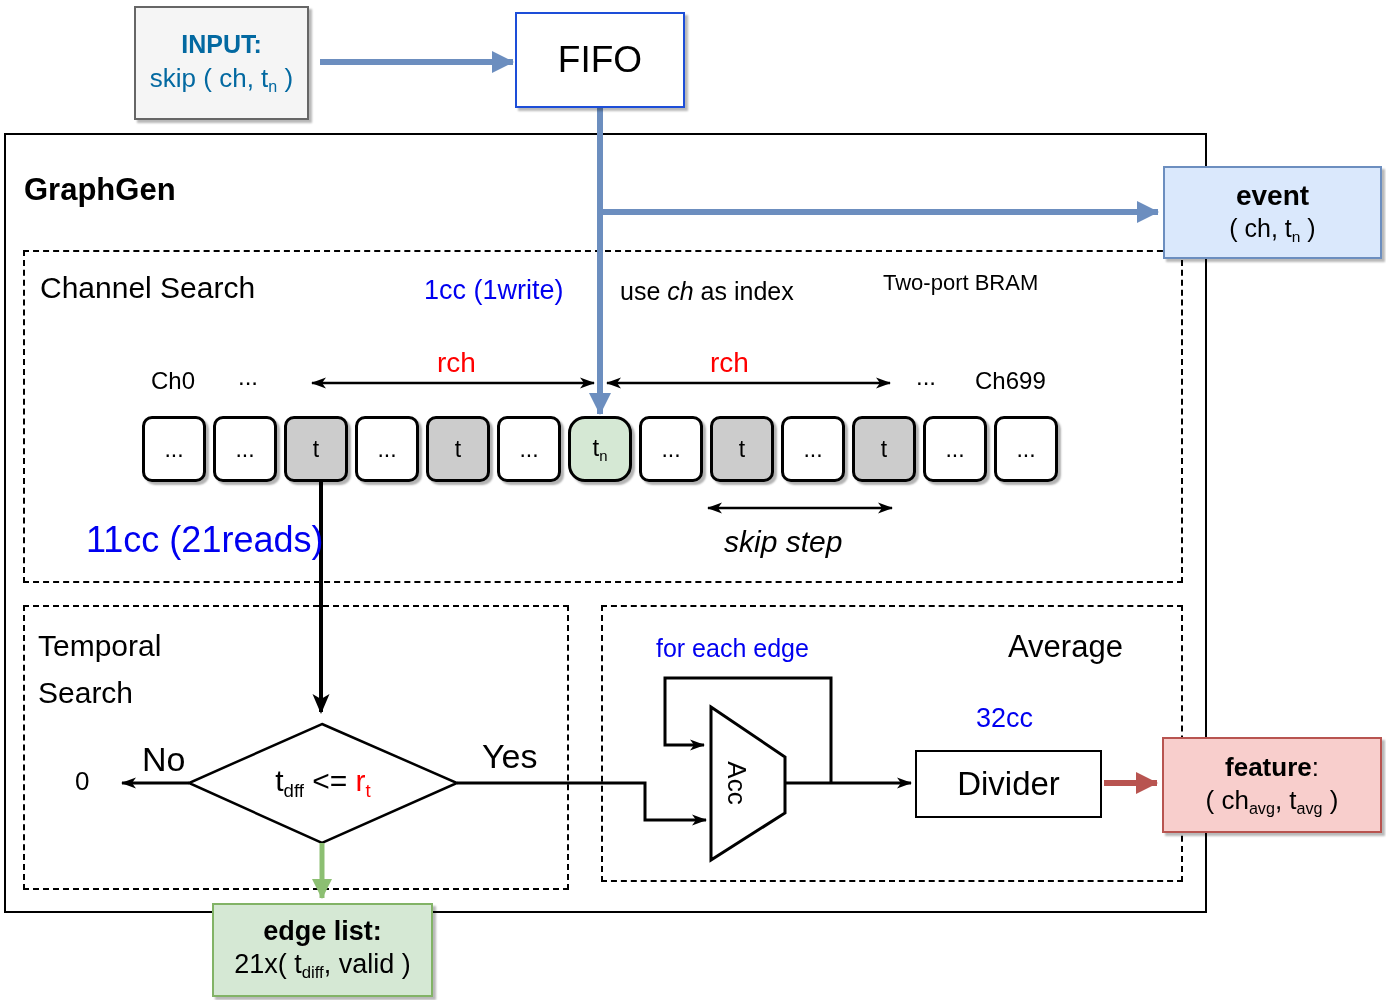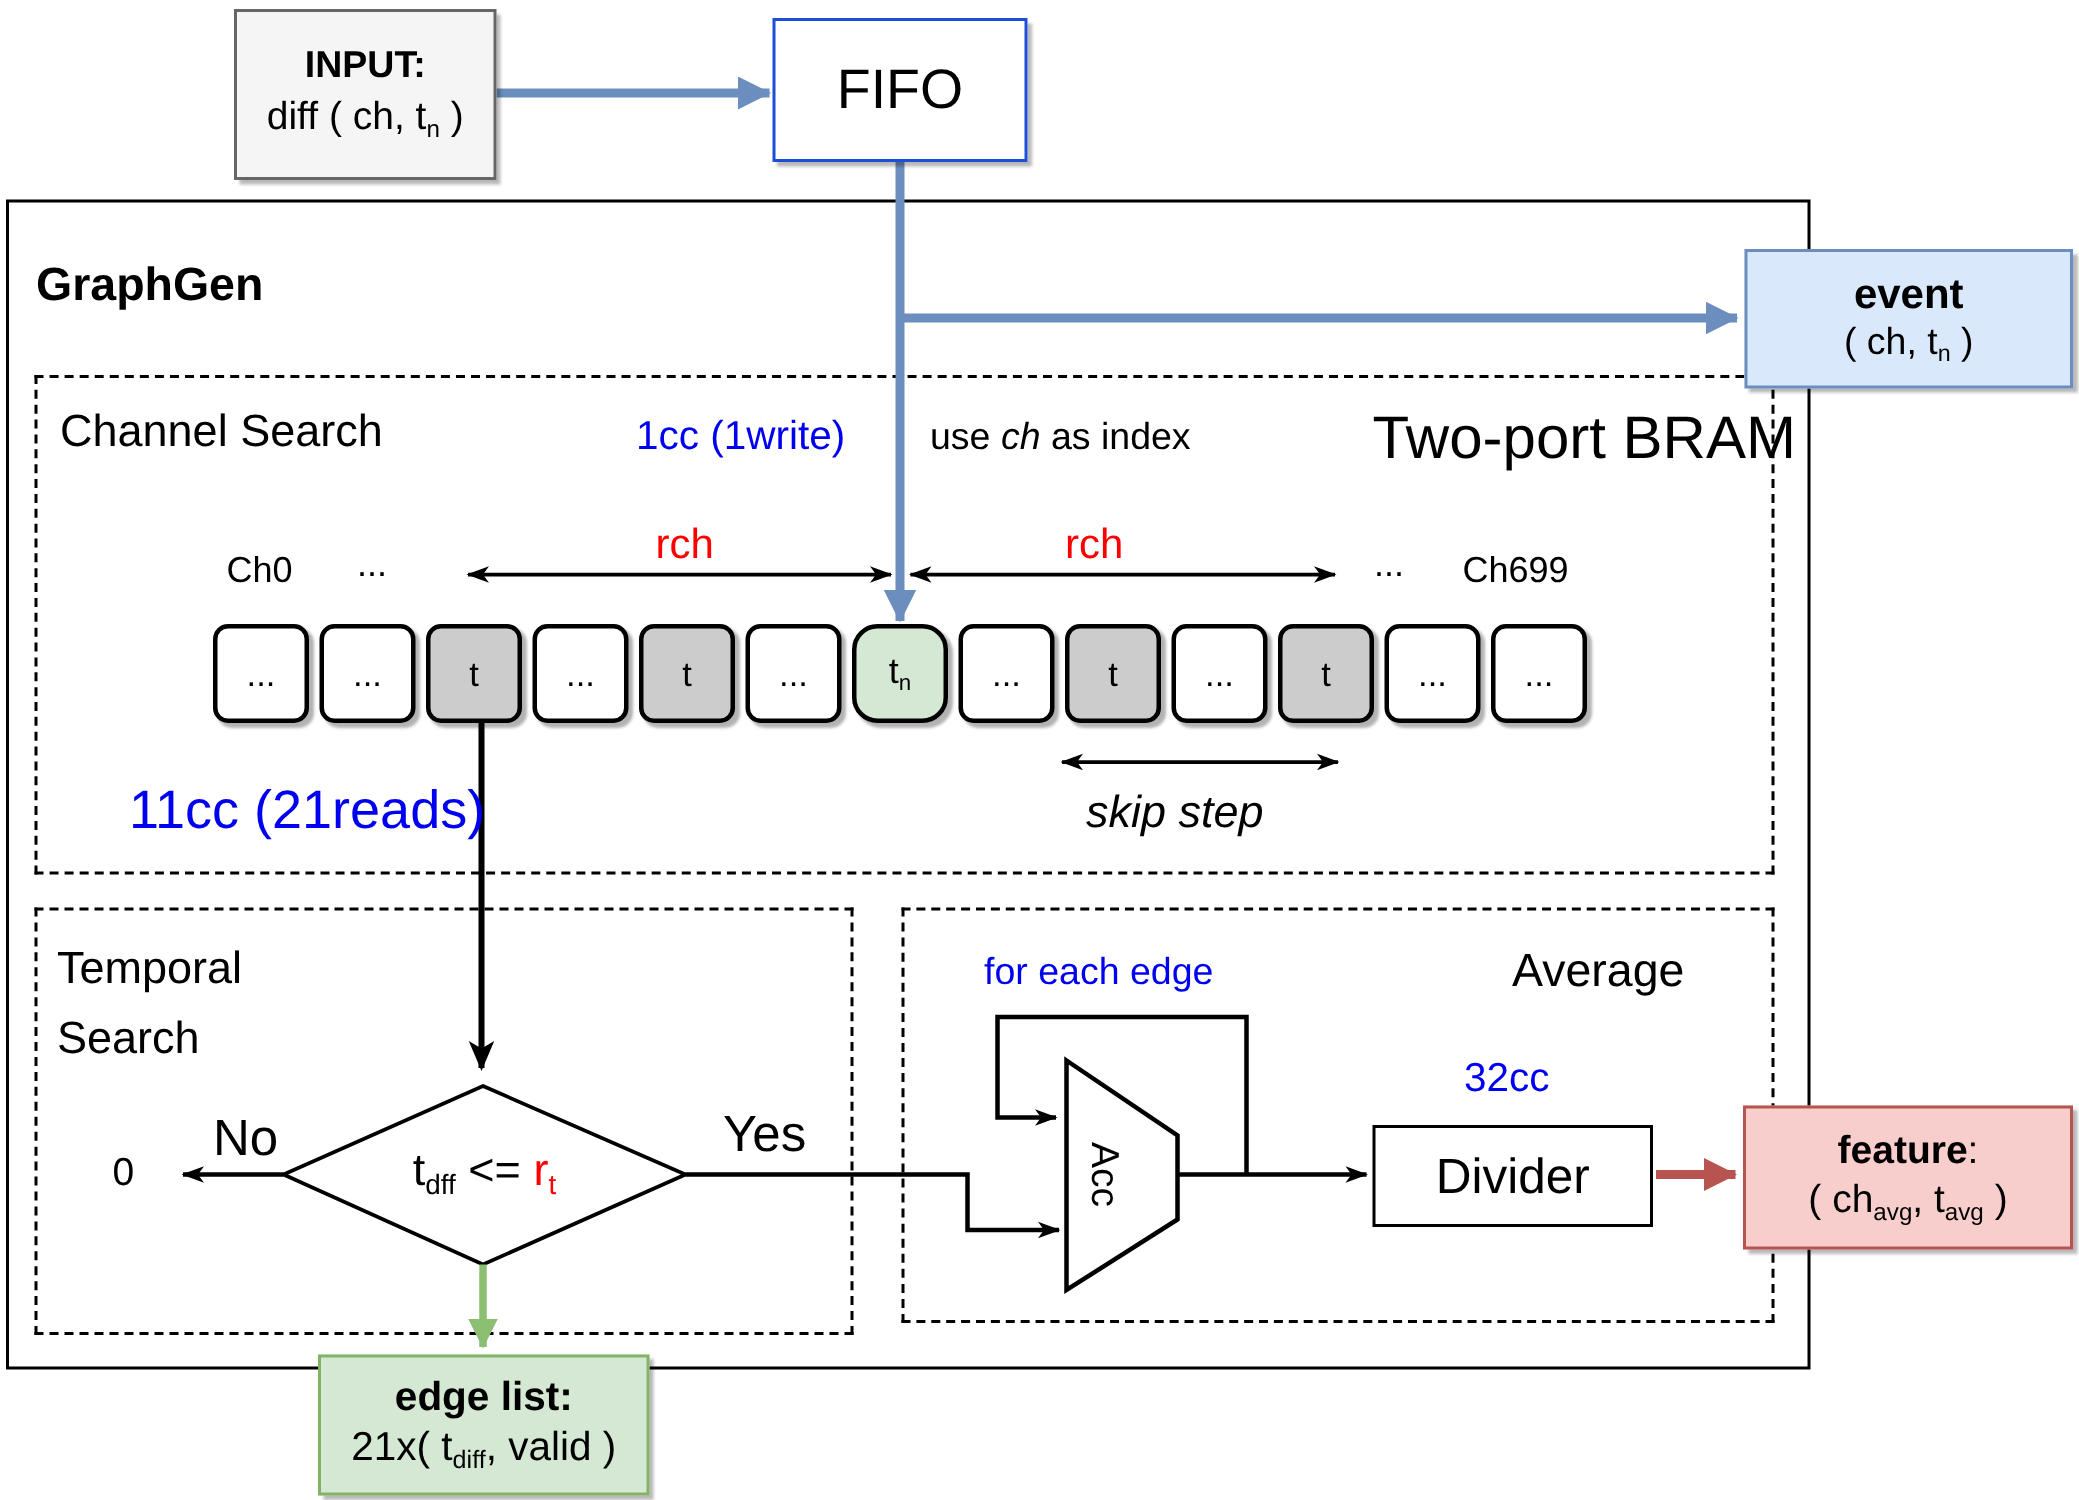--- a/index.html
+++ b/index.html
@@ -73,40 +73,40 @@
 
     <line x1="785" y1="783" x2="911" y2="783" stroke="#000" stroke-width="3" marker-end="url(#ah)"></line>
 
     <polygon points="711,707 785,757 785,813 711,860" fill="#ffffff" stroke="#000" stroke-width="3"></polygon>
 
     <line x1="1104" y1="783" x2="1157" y2="783" stroke="#b85450" stroke-width="6" marker-end="url(#mred)"></line>
 
     <line x1="322" y1="843" x2="322" y2="898" stroke="#8cbf72" stroke-width="5" marker-end="url(#mgreen)"></line>
   </svg>
 
-  <div class="box shadow z10" style="left:156px;top:6px;width:175px;height:114px;border:2px solid #666;background:#f5f5f5;color:#000000;">
+  <div class="box shadow z10" style="left:134px;top:6px;width:175px;height:114px;border:2px solid #666;background:#f5f5f5;color:#0369a1;">
     <div style="font-size:25px;font-weight:bold;">INPUT:</div>
-    <div style="font-size:26px;margin-top:4px;"><span>diff ( ch, t</span><span class="sub">n</span><span> )</span></div>
+    <div style="font-size:26px;margin-top:4px;"><span>skip ( ch, t</span><span class="sub">n</span><span> )</span></div>
   </div>
 
   <div class="box shadow z10" style="left:515px;top:12px;width:170px;height:96px;border:2px solid #1d4ed8;">
     <div style="font-size:37px;">FIFO</div>
   </div>
 
   <div class="lbl" style="left:24px;top:172px;font-size:31px;font-weight:bold;">GraphGen</div>
 
   <div class="box shadow z10" style="left:1163px;top:166px;width:219px;height:93px;border:2px solid #6c8ebf;background:#dae8fc;">
     <div style="font-size:28px;font-weight:bold;">event</div>
     <div style="font-size:25px;margin-top:2px;"><span>( ch, t</span><span class="sub">n</span><span> )</span></div>
   </div>
 
   <div class="lbl" style="left:40px;top:271px;font-size:30px;">Channel Search</div>
   <div class="lbl blue" style="left:424px;top:275px;font-size:27px;">1cc (1write)</div>
   <div class="lbl" style="left:620px;top:277px;font-size:25px;"><span>use </span><i>ch</i><span> as index</span></div>
-  <div class="lbl" style="left:883px;top:270px;font-size:40px;margin-left:32px;">Two-port BRAM</div>
+  <div class="lbl" style="left:883px;top:270px;font-size:22px;">Two-port BRAM</div>
 
   <div class="lbl" style="left:151px;top:367px;font-size:24px;">Ch0</div>
   <div class="lbl" style="left:238px;top:363px;font-size:24px;">...</div>
   <div class="lbl red" style="left:437px;top:347px;font-size:28px;">rch</div>
   <div class="lbl red" style="left:710px;top:347px;font-size:28px;">rch</div>
   <div class="lbl" style="left:916px;top:363px;font-size:24px;">...</div>
   <div class="lbl" style="left:975px;top:367px;font-size:24px;">Ch699</div>
 
   <div class="cell" style="left:142px;">
       <span>...</span>

